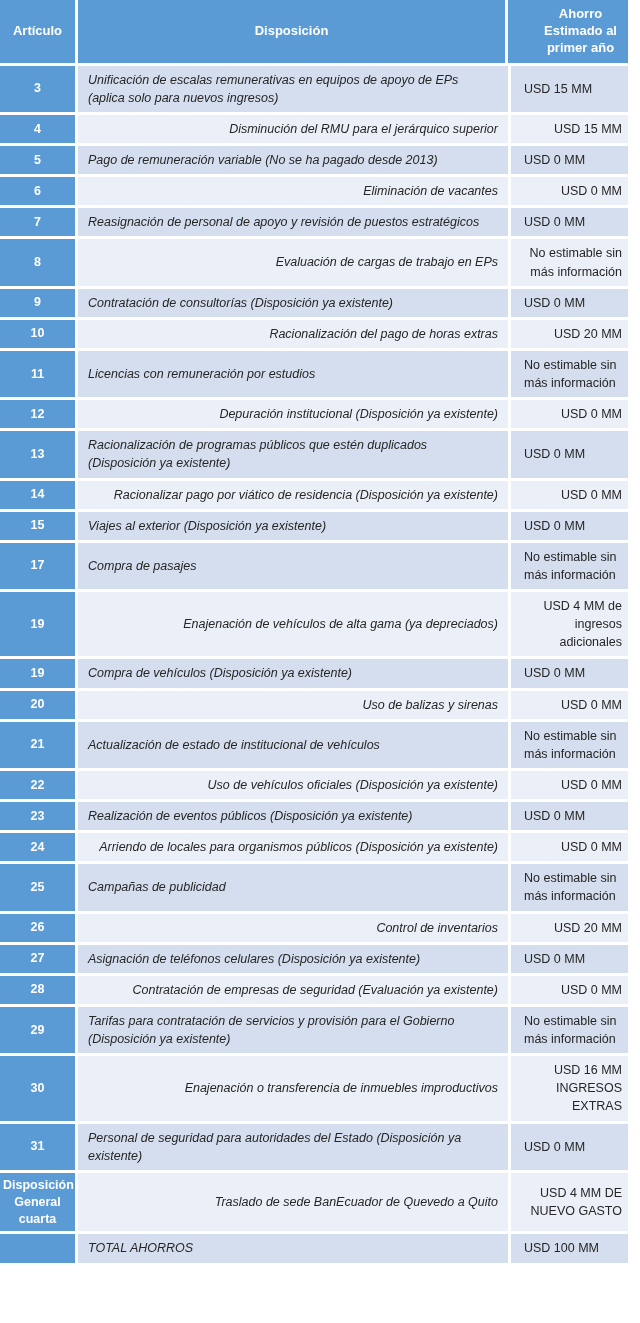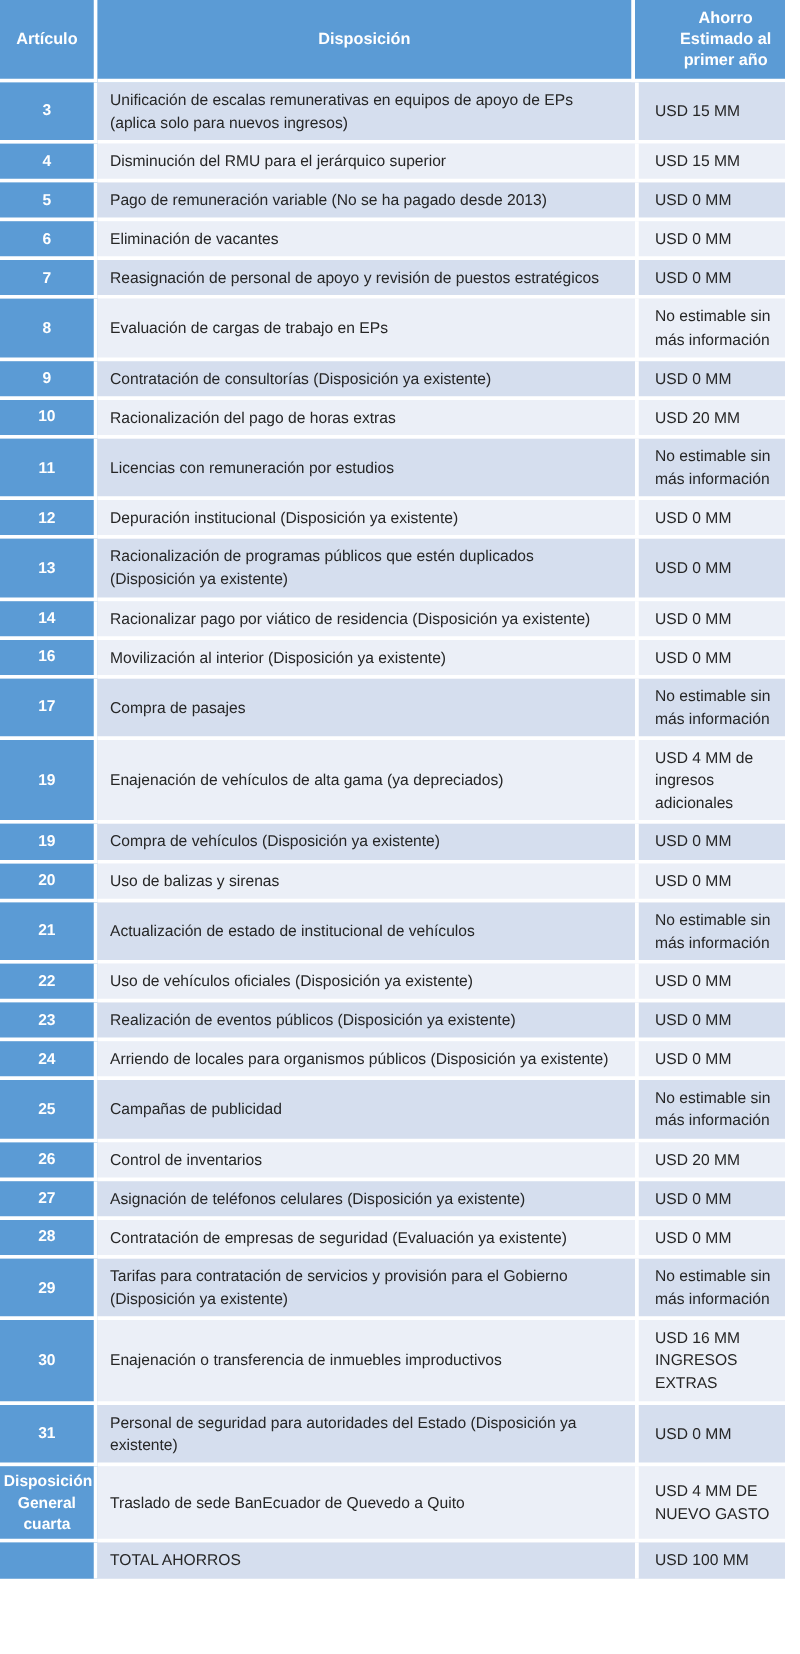--- a/index.html
+++ b/index.html
@@ -57,30 +57,31 @@
     font-weight: bold;
     font-size: 12.5px;
     text-align: center;
     border-right: 3px solid #ffffff;
     padding: 4px 3px;
     line-height: 1.35;
   }
   td.disp {
     padding: 5px 10px 5px 10px;
     text-align: left;
+    font-style: italic;
   }
   td.ahorro {
     padding: 5px 6px 5px 13px;
     text-align: left;
     border-left: 3px solid #ffffff;
   }
 
   
   tr.band-a td.disp, tr.band-a td.ahorro { background: #D5DEEE; }
-  tr.band-b td.disp, tr.band-b td.ahorro { background: #EBEFF7; }
+  tr.band-b td.disp, tr.band-b td.ahorro { background: #EBEFF7; text-align: right; }
 </style>
 </head>
 <body>
 
 <table id="savings-table">
   <colgroup>
     <col class="c-art">
     <col class="c-disp">
     <col class="c-ahorro">
   </colgroup>
@@ -145,23 +146,23 @@
       <tr class="band-a">
         <td class="art">13</td>
         <td class="disp">Racionalización de programas públicos que estén duplicados (Disposición ya existente)</td>
         <td class="ahorro">USD 0 MM</td>
       </tr>
       <tr class="band-b">
         <td class="art">14</td>
         <td class="disp">Racionalizar pago por viático de residencia (Disposición ya existente)</td>
         <td class="ahorro">USD 0 MM</td>
       </tr>
-      <tr class="band-b">
-        <td class="art">16</td>
-        <td class="disp">Movilización al interior (Disposición ya existente)</td>
+      <tr class="band-a">
+        <td class="art">15</td>
+        <td class="disp">Viajes al exterior (Disposición ya existente)</td>
         <td class="ahorro">USD 0 MM</td>
       </tr>
       <tr class="band-a">
         <td class="art">17</td>
         <td class="disp">Compra de pasajes</td>
         <td class="ahorro">No estimable sin más información</td>
       </tr>
       <tr class="band-b">
         <td class="art">19</td>
         <td class="disp">Enajenación de vehículos de alta gama (ya depreciados)</td>

